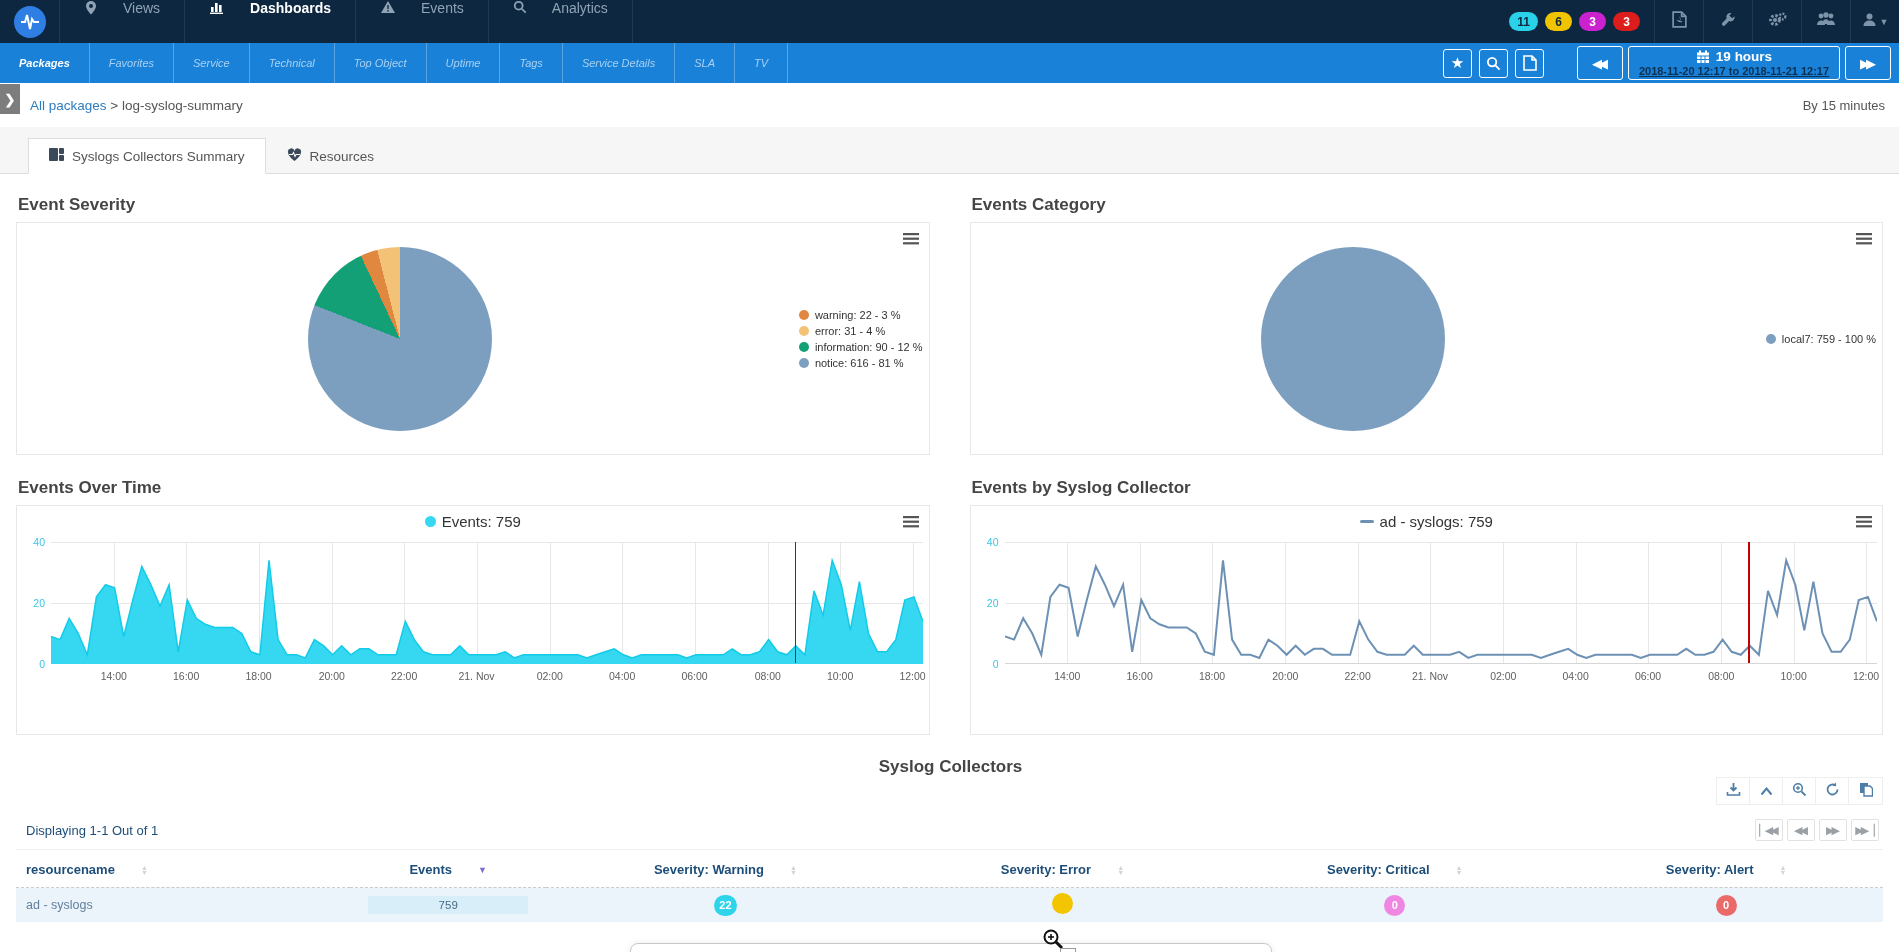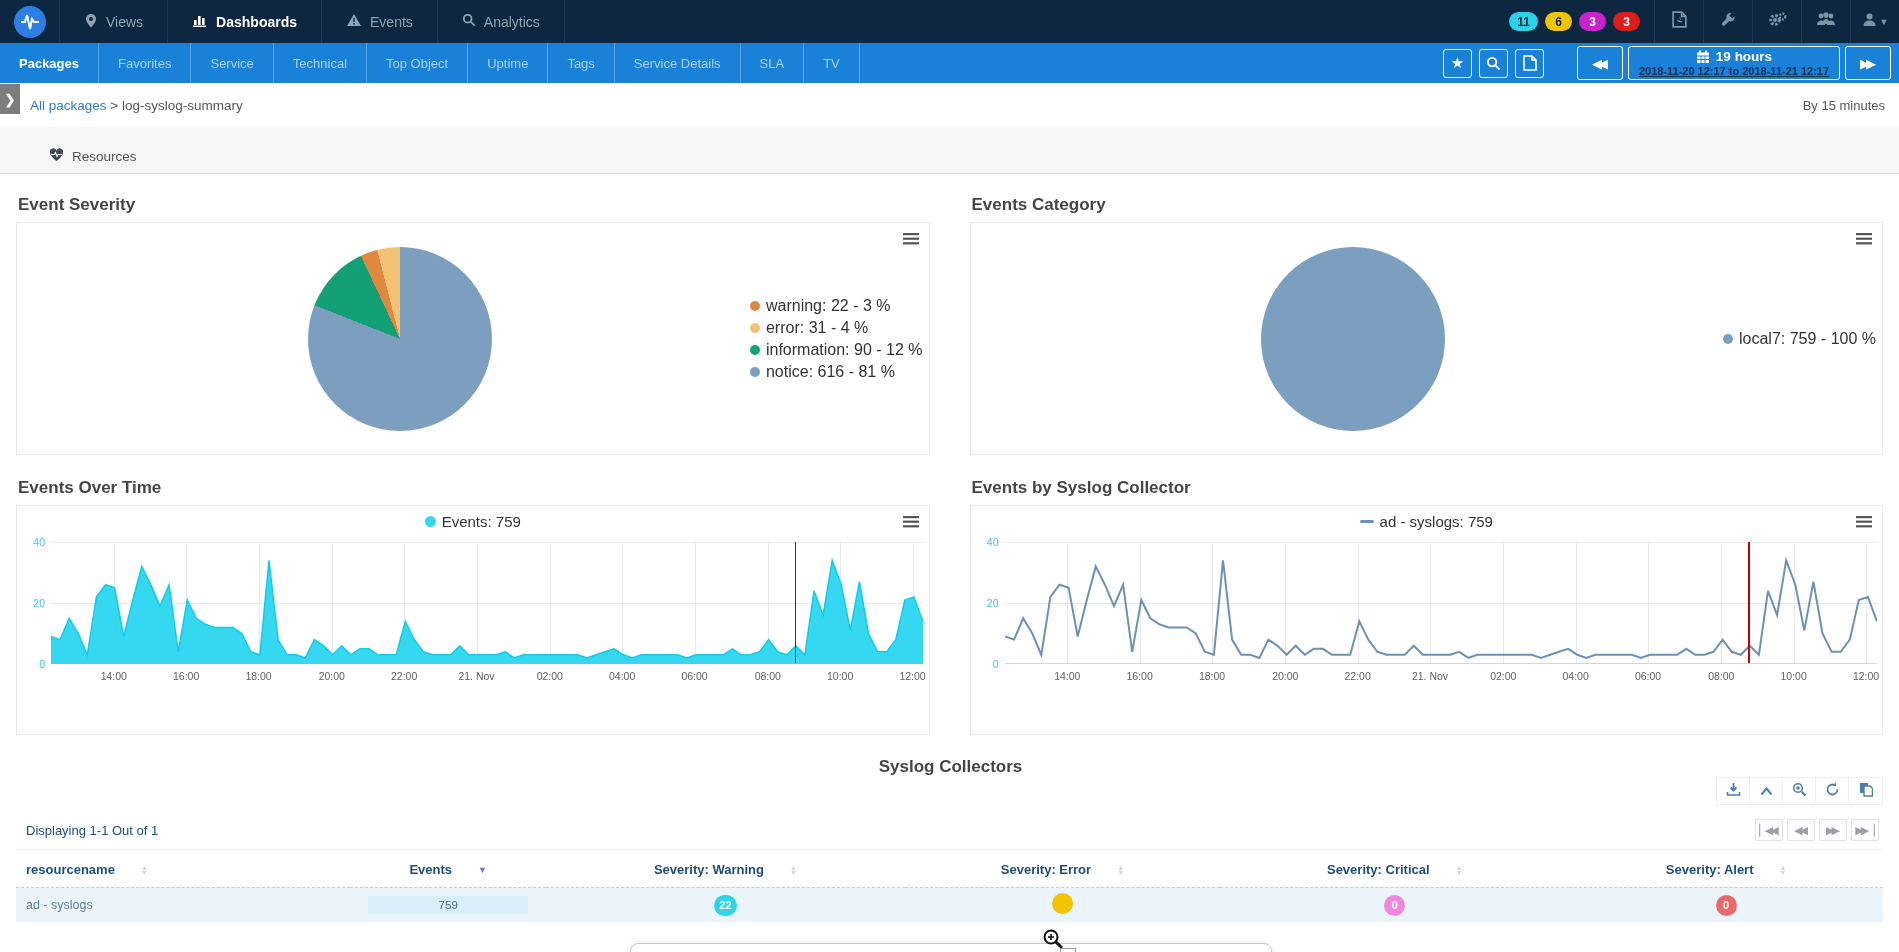--- a/index.html
+++ b/index.html
@@ -3,35 +3,35 @@
 <meta charset="utf-8">
 <style>
   * { margin:0; padding:0; box-sizing:border-box; }
   html,body { width:1899px; height:952px; overflow:hidden; background:#fff;
     font-family:"Liberation Sans", sans-serif; position:relative; }
 
   
   .topnav { height:43px; background:#0d2740; display:flex; align-items:stretch; color:#8fa3b5; }
   .logo-wrap { width:60px; display:flex; align-items:center; justify-content:center; border-right:1px solid #1d3954; }
   .logo { width:32px; height:32px; border-radius:50%; background:#2e7ee4; display:flex; align-items:center; justify-content:center; }
-  .nav-item { display:flex; align-items:center; gap:8px; padding:0 24px; border-right:1px solid #1d3954; font-size:14px; cursor:pointer; }
+  .nav-item { display:flex; align-items:flex-start; gap:25px; padding:0 24px; border-right:1px solid #1d3954; font-size:14px; cursor:pointer; }
   .nav-item.active { color:#fff; font-weight:bold; }
   .nav-item svg { flex:0 0 auto; }
   .badges { margin-left:auto; display:flex; align-items:center; gap:7px; padding-right:14px; }
   .badge-pill { min-width:27px; height:19px; padding:0 8px; border-radius:10px; font-size:12px; font-weight:bold;
     display:flex; align-items:center; justify-content:center; cursor:pointer; }
   .top-icons { display:flex; align-items:stretch; }
   .top-icon { width:49px; display:flex; align-items:center; justify-content:center; gap:3px;
     border-left:1px solid #1d3954; color:#7d93a8; cursor:pointer; }
   .caret { font-size:9px; color:#7d93a8; }
 
   
   .bluebar { height:40px; background:#1981d8; display:flex; align-items:stretch; }
-  .pkg-tab { display:flex; align-items:center; padding:4px 19px; font-size:13px; color:#a9d1f3;
-    border-right:1px solid rgba(255,255,255,0.28); cursor:pointer; white-space:nowrap; }
+  .pkg-tab { display:flex; align-items:center; padding:4px 19px; font-size:11px; color:#a9d1f3;
+    border-right:1px solid rgba(255,255,255,0.28); cursor:pointer; white-space:nowrap;font-style:italic; }
   .pkg-tab.active { color:#fff; font-weight:bold; }
   .bluebar-right { margin-left:auto; display:flex; align-items:center; gap:7px; padding-right:8px; }
   .bb-btn { width:29px; height:29px; border:1px solid #fff; border-radius:3px; display:flex; align-items:center;
     justify-content:center; color:#fff; font-size:15px; cursor:pointer; }
   .range-group { display:flex; align-items:stretch; gap:5px; margin-left:26px; height:34px; }
   .range-arrow { width:46px; border:1px solid #fff; border-radius:3px; display:flex; align-items:center;
     justify-content:center; color:#fff; font-size:13px; letter-spacing:-4px; padding-right:4px; cursor:pointer; }
   .range-center { width:212px; border:1px solid #fff; border-radius:3px; display:flex; flex-direction:column;
     align-items:center; justify-content:center; cursor:pointer; }
   .range-title { color:#fff; font-size:13.5px; font-weight:bold; display:flex; gap:6px; align-items:center; }
@@ -54,21 +54,21 @@
   
   main { padding:12px 16px 0 16px; }
   .grid2 { display:grid; grid-template-columns:1fr 1fr; column-gap:40px; }
   .panel-title { font-size:17px; color:#454545; margin:9px 0 7px 2px; }
   .card { background:#fff; border:1px solid #e8e8e8; position:relative; }
   .card.pie-card { height:233px; }
   .card.time-card { height:230px; }
   .menu-icon { position:absolute; top:8px; right:10px; cursor:pointer; }
   .pie { position:absolute; left:42%; top:50%; transform:translate(-50%,-50%); width:184px; height:184px; border-radius:50%; }
   .pie-legend { position:absolute; right:6px; top:50%; transform:translateY(-50%); display:flex; flex-direction:column; gap:4px; }
-  .legend-row { display:flex; align-items:center; gap:6px; font-size:16px; color:#333; cursor:pointer; white-space:nowrap; }
+  .legend-row { display:flex; align-items:center; gap:6px; font-size:11px; color:#333; cursor:pointer; white-space:nowrap; }
   .legend-dot { width:10px; height:10px; border-radius:50%; flex:0 0 auto; }
 
   
   .tc-legend { height:30px; display:flex; align-items:center; justify-content:center; gap:6px; font-size:15px; color:#333; cursor:pointer; }
   .tc-dot { width:11px; height:11px; border-radius:50%; }
   .tc-dash { width:14px; height:3px; border-radius:2px; }
   .plot { position:absolute; left:34px; top:36px; width:872px; height:122px; border-bottom:1px solid #d6d6d6; }
   .hgrid { position:absolute; left:0; width:100%; height:1px; background:#e7e7e7; }
   .vgrid { position:absolute; top:0; width:1px; height:100%; background:#e7e7e7; }
   .plotline { position:absolute; top:0; width:1.5px; height:100%; background:#c40000; }
@@ -256,20 +256,28 @@
   <div class="expander">
       <span>❯</span>
     </div>
   <div class="crumbs">
     <a>All packages</a><span> &gt; </span><span>log-syslog-summary</span>
   </div>
   <div class="granularity">By 15 minutes</div>
 </div>
 
 <div class="tabstrip" id="view-tabs">
+    <div class="view-tab active">
+      <span><svg width="15" height="13" viewBox="0 0 15 13">
+          <rect x="0" y="0" width="9" height="13" rx="1" fill="#3a4a5a"></rect>
+          <rect x="10" y="0" width="5" height="6" rx="1" fill="#3a4a5a"></rect>
+          <rect x="10" y="7" width="5" height="6" rx="1" fill="#3a4a5a"></rect>
+        </svg></span>
+      <span>Syslogs Collectors Summary</span>
+    </div>
     <div class="view-tab">
       <span><svg width="15" height="14" viewBox="0 0 15 14">
           <path d="M7.5 13S1 8.5 1 4.3A3.3 3.3 0 0 1 7.5 3a3.3 3.3 0 0 1 6.5 1.3C14 8.5 7.5 13 7.5 13z" fill="#3a4a5a"></path>
           <polyline points="2,6.5 5.5,6.5 6.5,4.5 8,8.5 9,6.5 13,6.5" fill="none" stroke="#fff" stroke-width="1.1"></polyline>
         </svg></span>
       <span>Resources</span>
     </div>
   </div>
 
 <main>

